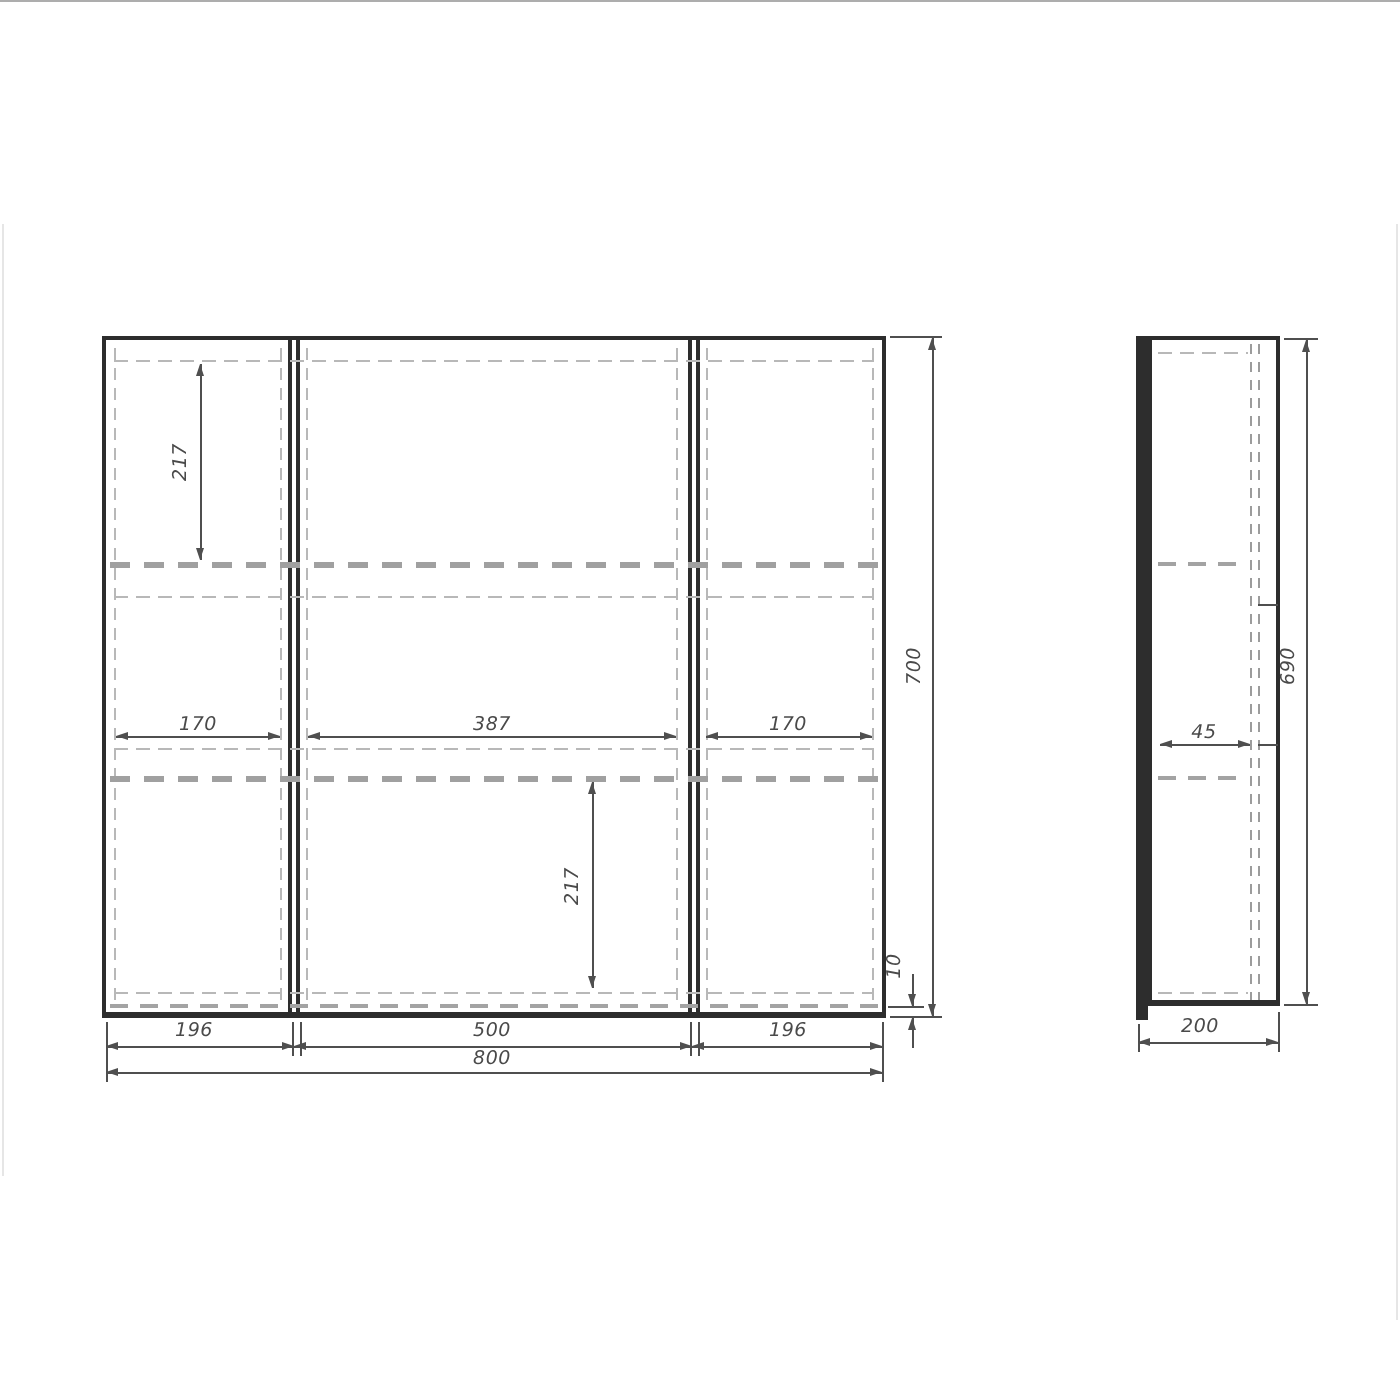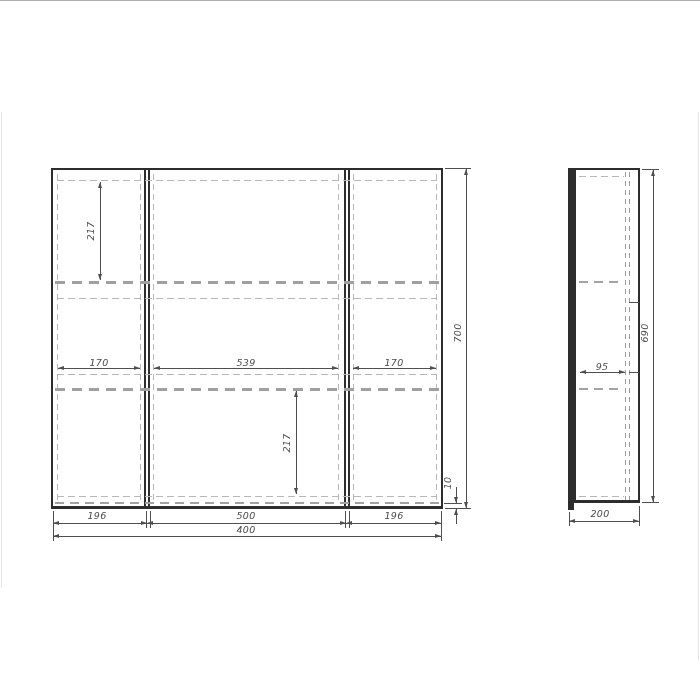--- a/index.html
+++ b/index.html
@@ -65,21 +65,21 @@
   <div class="dim-label rot" style="left:76px;top:225px;">217</div>
 
   <div class="abs hline" style="left:58px;top:368px;width:82px;"></div>
   <div class="ah ah-l" style="left:58px;top:366px;"></div>
   <div class="ah ah-r" style="left:134px;top:366px;"></div>
   <div class="dim-label" style="left:84px;top:357px;">170</div>
 
   <div class="abs hline" style="left:154px;top:368px;width:184px;"></div>
   <div class="ah ah-l" style="left:154px;top:366px;"></div>
   <div class="ah ah-r" style="left:332px;top:366px;"></div>
-  <div class="dim-label" style="left:231px;top:357px;">539</div>
+  <div class="dim-label" style="left:231px;top:357px;">387</div>
 
   <div class="abs hline" style="left:353px;top:368px;width:83px;"></div>
   <div class="ah ah-l" style="left:353px;top:366px;"></div>
   <div class="ah ah-r" style="left:430px;top:366px;"></div>
   <div class="dim-label" style="left:379px;top:357px;">170</div>
 
   <div class="abs vline" style="left:296px;top:391px;height:103px;"></div>
   <div class="ah ah-u" style="left:294px;top:391px;"></div>
   <div class="ah ah-d" style="left:294px;top:488px;"></div>
   <div class="dim-label rot" style="left:272px;top:437px;">217</div>
@@ -116,38 +116,38 @@
   <div class="dim-label" style="left:231px;top:510px;">500</div>
 
   <div class="abs hline" style="left:346px;top:523px;width:95px;"></div>
   <div class="ah ah-l" style="left:346px;top:521px;"></div>
   <div class="ah ah-r" style="left:435px;top:521px;"></div>
   <div class="dim-label" style="left:379px;top:510px;">196</div>
 
   <div class="abs hline" style="left:53px;top:536px;width:388px;"></div>
   <div class="ah ah-l" style="left:53px;top:534px;"></div>
   <div class="ah ah-r" style="left:435px;top:534px;"></div>
-  <div class="dim-label" style="left:231px;top:524px;">400</div>
+  <div class="dim-label" style="left:231px;top:524px;">800</div>
 
   <div class="abs" style="left:568px;top:168px;width:6px;height:342px;background:#2d2d2d;"></div>
   <div class="abs box" style="left:574px;top:168px;width:66px;height:335px;border-bottom-width:3px;"></div>
 
   <div class="abs dash-med-v" style="left:625px;top:172px;height:328px;"></div>
   <div class="abs dash-med-v" style="left:629px;top:172px;height:328px;"></div>
   <div class="abs dash-thin-h" style="left:579px;top:176px;width:45px;"></div>
   <div class="abs dash-med-h" style="left:579px;top:281px;width:45px;"></div>
   <div class="abs dash-med-h" style="left:579px;top:388px;width:45px;"></div>
   <div class="abs dash-thin-h" style="left:579px;top:496px;width:45px;"></div>
   <div class="abs hline" style="left:629px;top:302px;width:10px;"></div>
 
   <div class="abs hline" style="left:580px;top:372px;width:45px;"></div>
   <div class="ah ah-l" style="left:580px;top:370px;"></div>
   <div class="ah ah-r" style="left:619px;top:370px;"></div>
   <div class="abs hline" style="left:629px;top:372px;width:10px;"></div>
-  <div class="dim-label" style="left:587px;top:361px;">95</div>
+  <div class="dim-label" style="left:587px;top:361px;">45</div>
 
   <div class="abs hline" style="left:642px;top:169px;width:17px;"></div>
   <div class="abs hline" style="left:642px;top:502px;width:17px;"></div>
   <div class="abs vline" style="left:653px;top:170px;height:332px;"></div>
   <div class="ah ah-u" style="left:651px;top:170px;"></div>
   <div class="ah ah-d" style="left:651px;top:496px;"></div>
   <div class="dim-label rot" style="left:630px;top:327px;">690</div>
 
   <div class="abs vline" style="left:569px;top:512px;height:14px;"></div>
   <div class="abs vline" style="left:639px;top:506px;height:20px;"></div>

